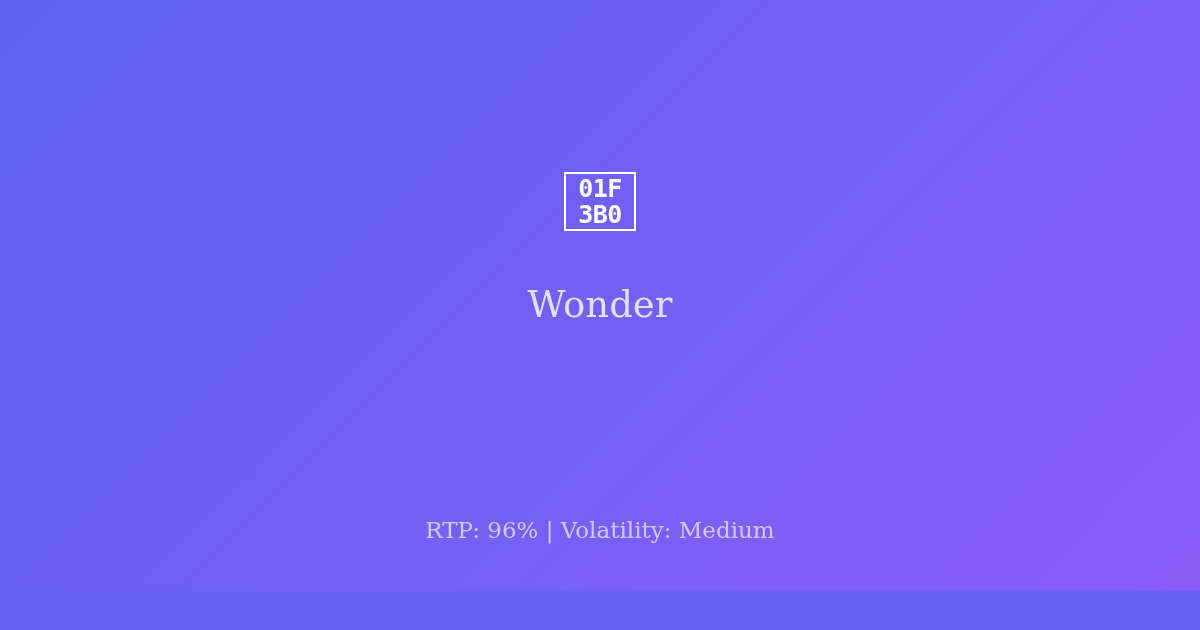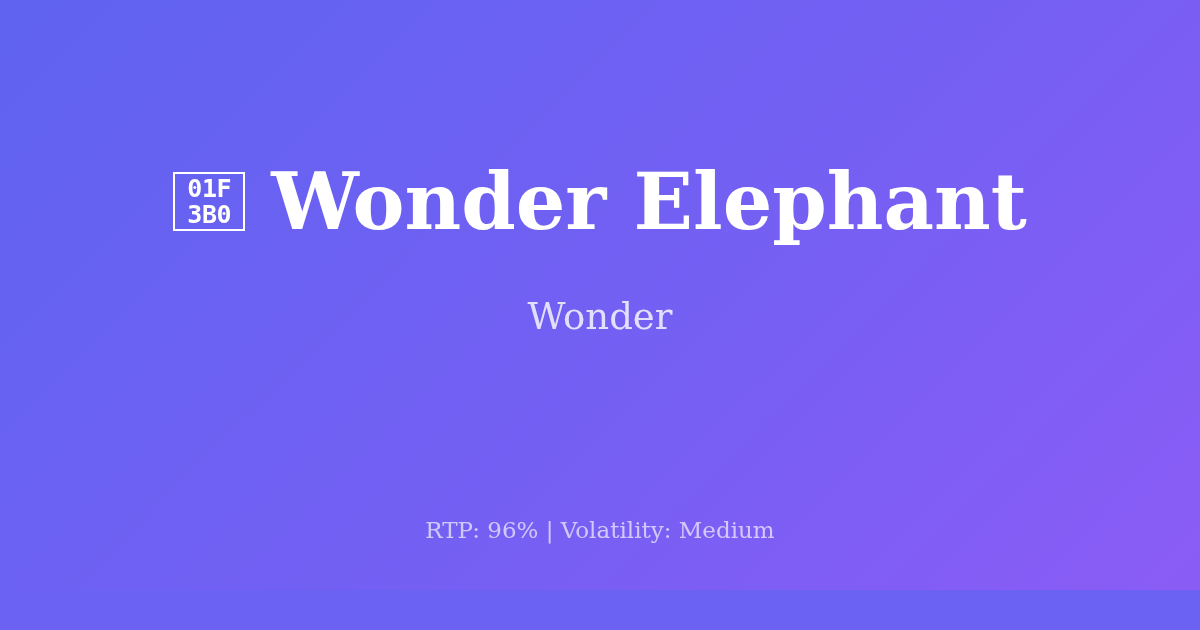--- a/index.html
+++ b/index.html
@@ -126,21 +126,20 @@
 
   <div class="hero">
 
     <div class="title-row">
 
       <span class="tofu" aria-hidden="true">
         <span class="tofu-line">01F</span>
         <span class="tofu-line">3B0</span>
       </span>
 
-      <h1 class="game-title">Wonder Elephant</h1>
 
     </div>
 
     <p class="game-subtitle">Wonder</p>
 
   </div>
 
   <div class="meta-line">
     <span>RTP: 96% | Volatility: Medium</span>
   </div>

